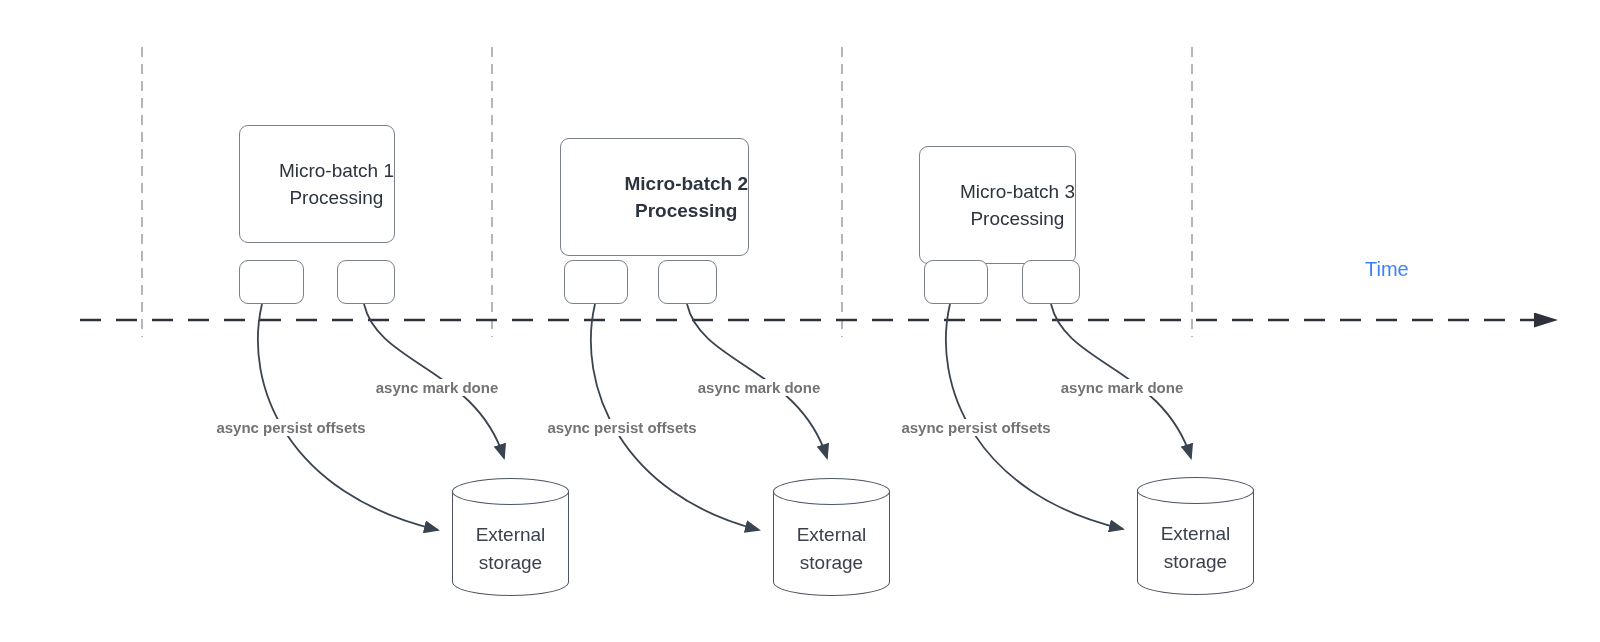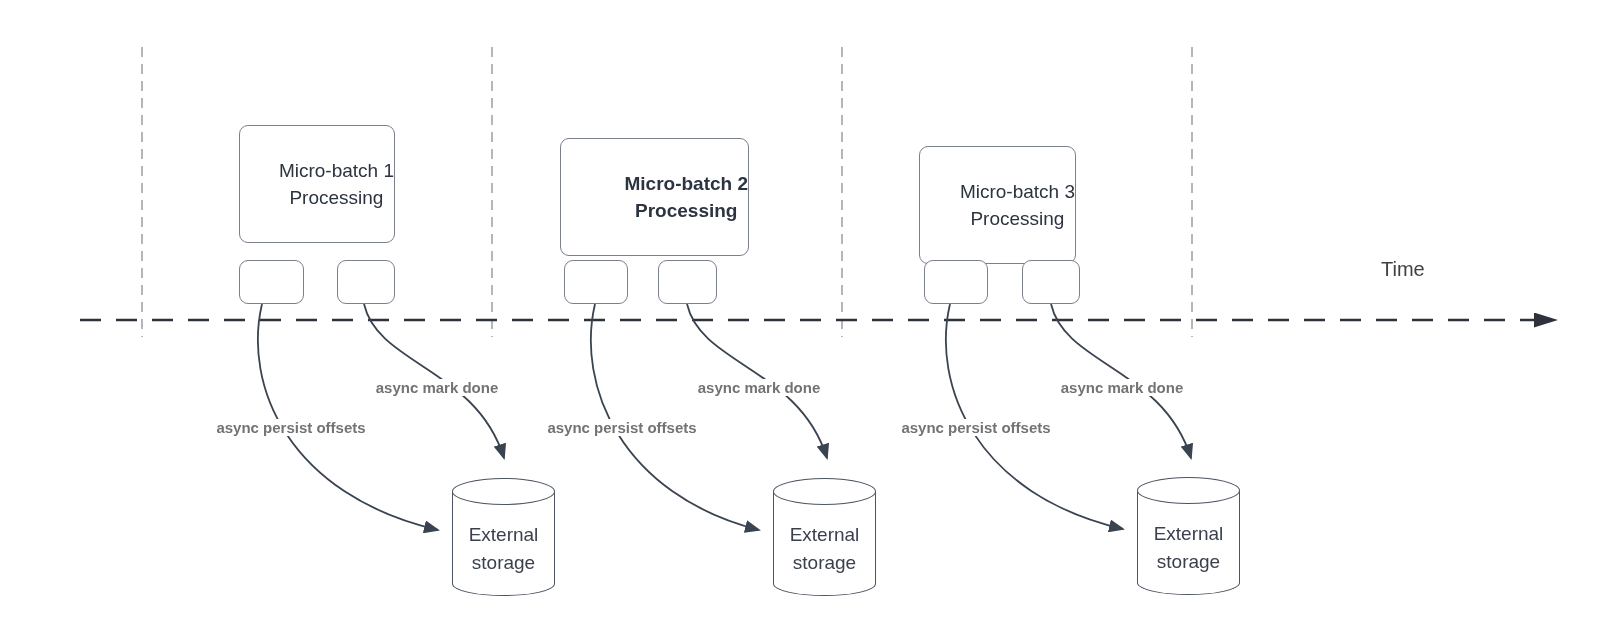--- a/index.html
+++ b/index.html
@@ -15,36 +15,36 @@
   }
   .proc-text{font-size:19px;line-height:27px;color:#2c3440;text-align:center;}
   .mini-box{
     position:absolute;top:260px;height:44px;border:1.5px solid #7a818c;border-radius:9px;
     background:#ffffff;box-sizing:border-box;
   }
   .flow-label{
     position:absolute;transform:translateX(-50%);white-space:nowrap;
     font-size:15px;font-weight:bold;color:#737373;background:#ffffff;padding:0 3px;
   }
-  .cylinder{position:absolute;width:103px;height:118px;}
+  .cylinder{position:absolute;width:117px;height:118px;}
   .cyl-body{
     position:absolute;left:0;right:0;top:13px;bottom:0;background:#ffffff;
     border:1.6px solid #4d5564;border-top:none;
     border-radius:0 0 59px 59px / 0 0 14px 14px;box-sizing:border-box;
   }
   .cyl-top{
     position:absolute;left:0;right:0;top:0;height:27px;background:#ffffff;
     border:1.6px solid #4d5564;border-radius:50%;box-sizing:border-box;
   }
   .cyl-text{
     position:absolute;left:0;right:0;top:27px;bottom:4px;
     display:flex;flex-direction:column;align-items:center;justify-content:center;
     font-size:19px;line-height:28px;color:#3a414d;text-align:center;
   }
-  .time-label{position:absolute;font-size:20px;color:#404040;margin-left:16px;}
+  .time-label{position:absolute;font-size:20px;color:#3b82f6;}
 </style>
 </head>
 <body>
 
 <div class="canvas">
 
   <svg class="layer" width="1600" height="642" viewBox="0 0 1600 642">
     <defs>
       <marker id="arrow" markerWidth="16" markerHeight="13" refX="14" refY="6.5" orient="auto" markerUnits="userSpaceOnUse">
         <path d="M0,0 L16,6.5 L0,13 Z" fill="#3a4450"></path>

